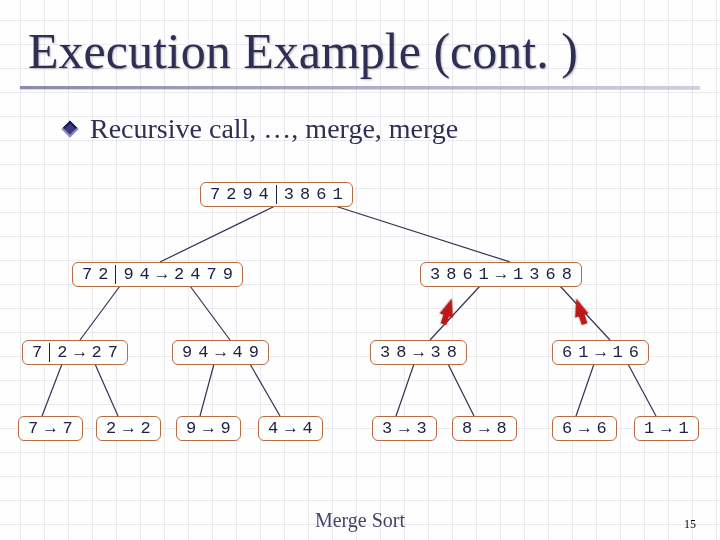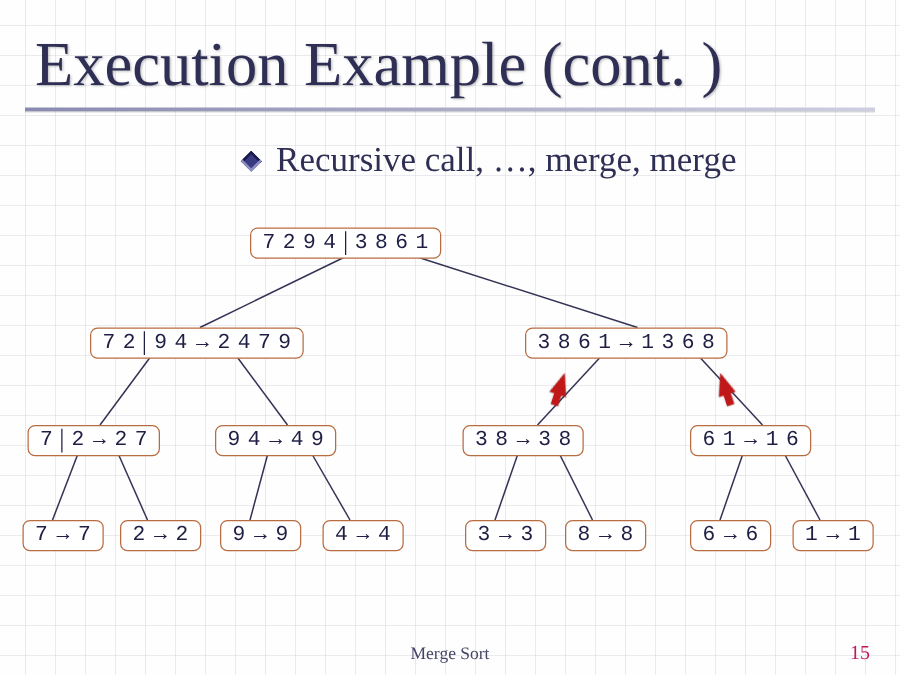--- a/index.html
+++ b/index.html
@@ -29,39 +29,38 @@
     margin:0 20px 0 20px;
     background:linear-gradient(to right,#8a8ab0,#cfcfe2);
     box-shadow:0 1px 0 rgba(0,0,0,.15);
   }
   .subline{
     display:flex;align-items:center;
     padding:24px 0 0 64px;
     font-family:"Times New Roman",Times,serif;
     font-size:28px;
     color:#2f2f55;
-    justify-content:center;
   }
   .bullet{
     width:12px;height:12px;margin-right:14px;
     display:inline-block;
     transform:rotate(45deg);
     background:#3a3a80;
     box-shadow:inset -2px -2px 0 #8e8ec5, inset 2px 2px 0 #1a1a50;
   }
   .footer-label{
     position:absolute;left:0;right:0;bottom:8px;
     text-align:center;
     font-family:"Times New Roman",Times,serif;
-    font-size:14px;color:#444466;
+    font-size:20px;color:#444466;
   }
   .page-num{
     position:absolute;right:24px;bottom:8px;
     font-family:"Times New Roman",Times,serif;
-    font-size:16px;color:#be185d;text-align:right;
+    font-size:12px;color:#000000;text-align:right;
   }
 
   
   .canvas{position:absolute;left:0;top:170px;width:720px;height:340px}
   .lines{position:absolute;left:0;top:0;width:720px;height:340px;pointer-events:none}
   .node{
     position:absolute;
     border:1px solid #b96c40;
     border-radius:6px;
     background:#fff;

